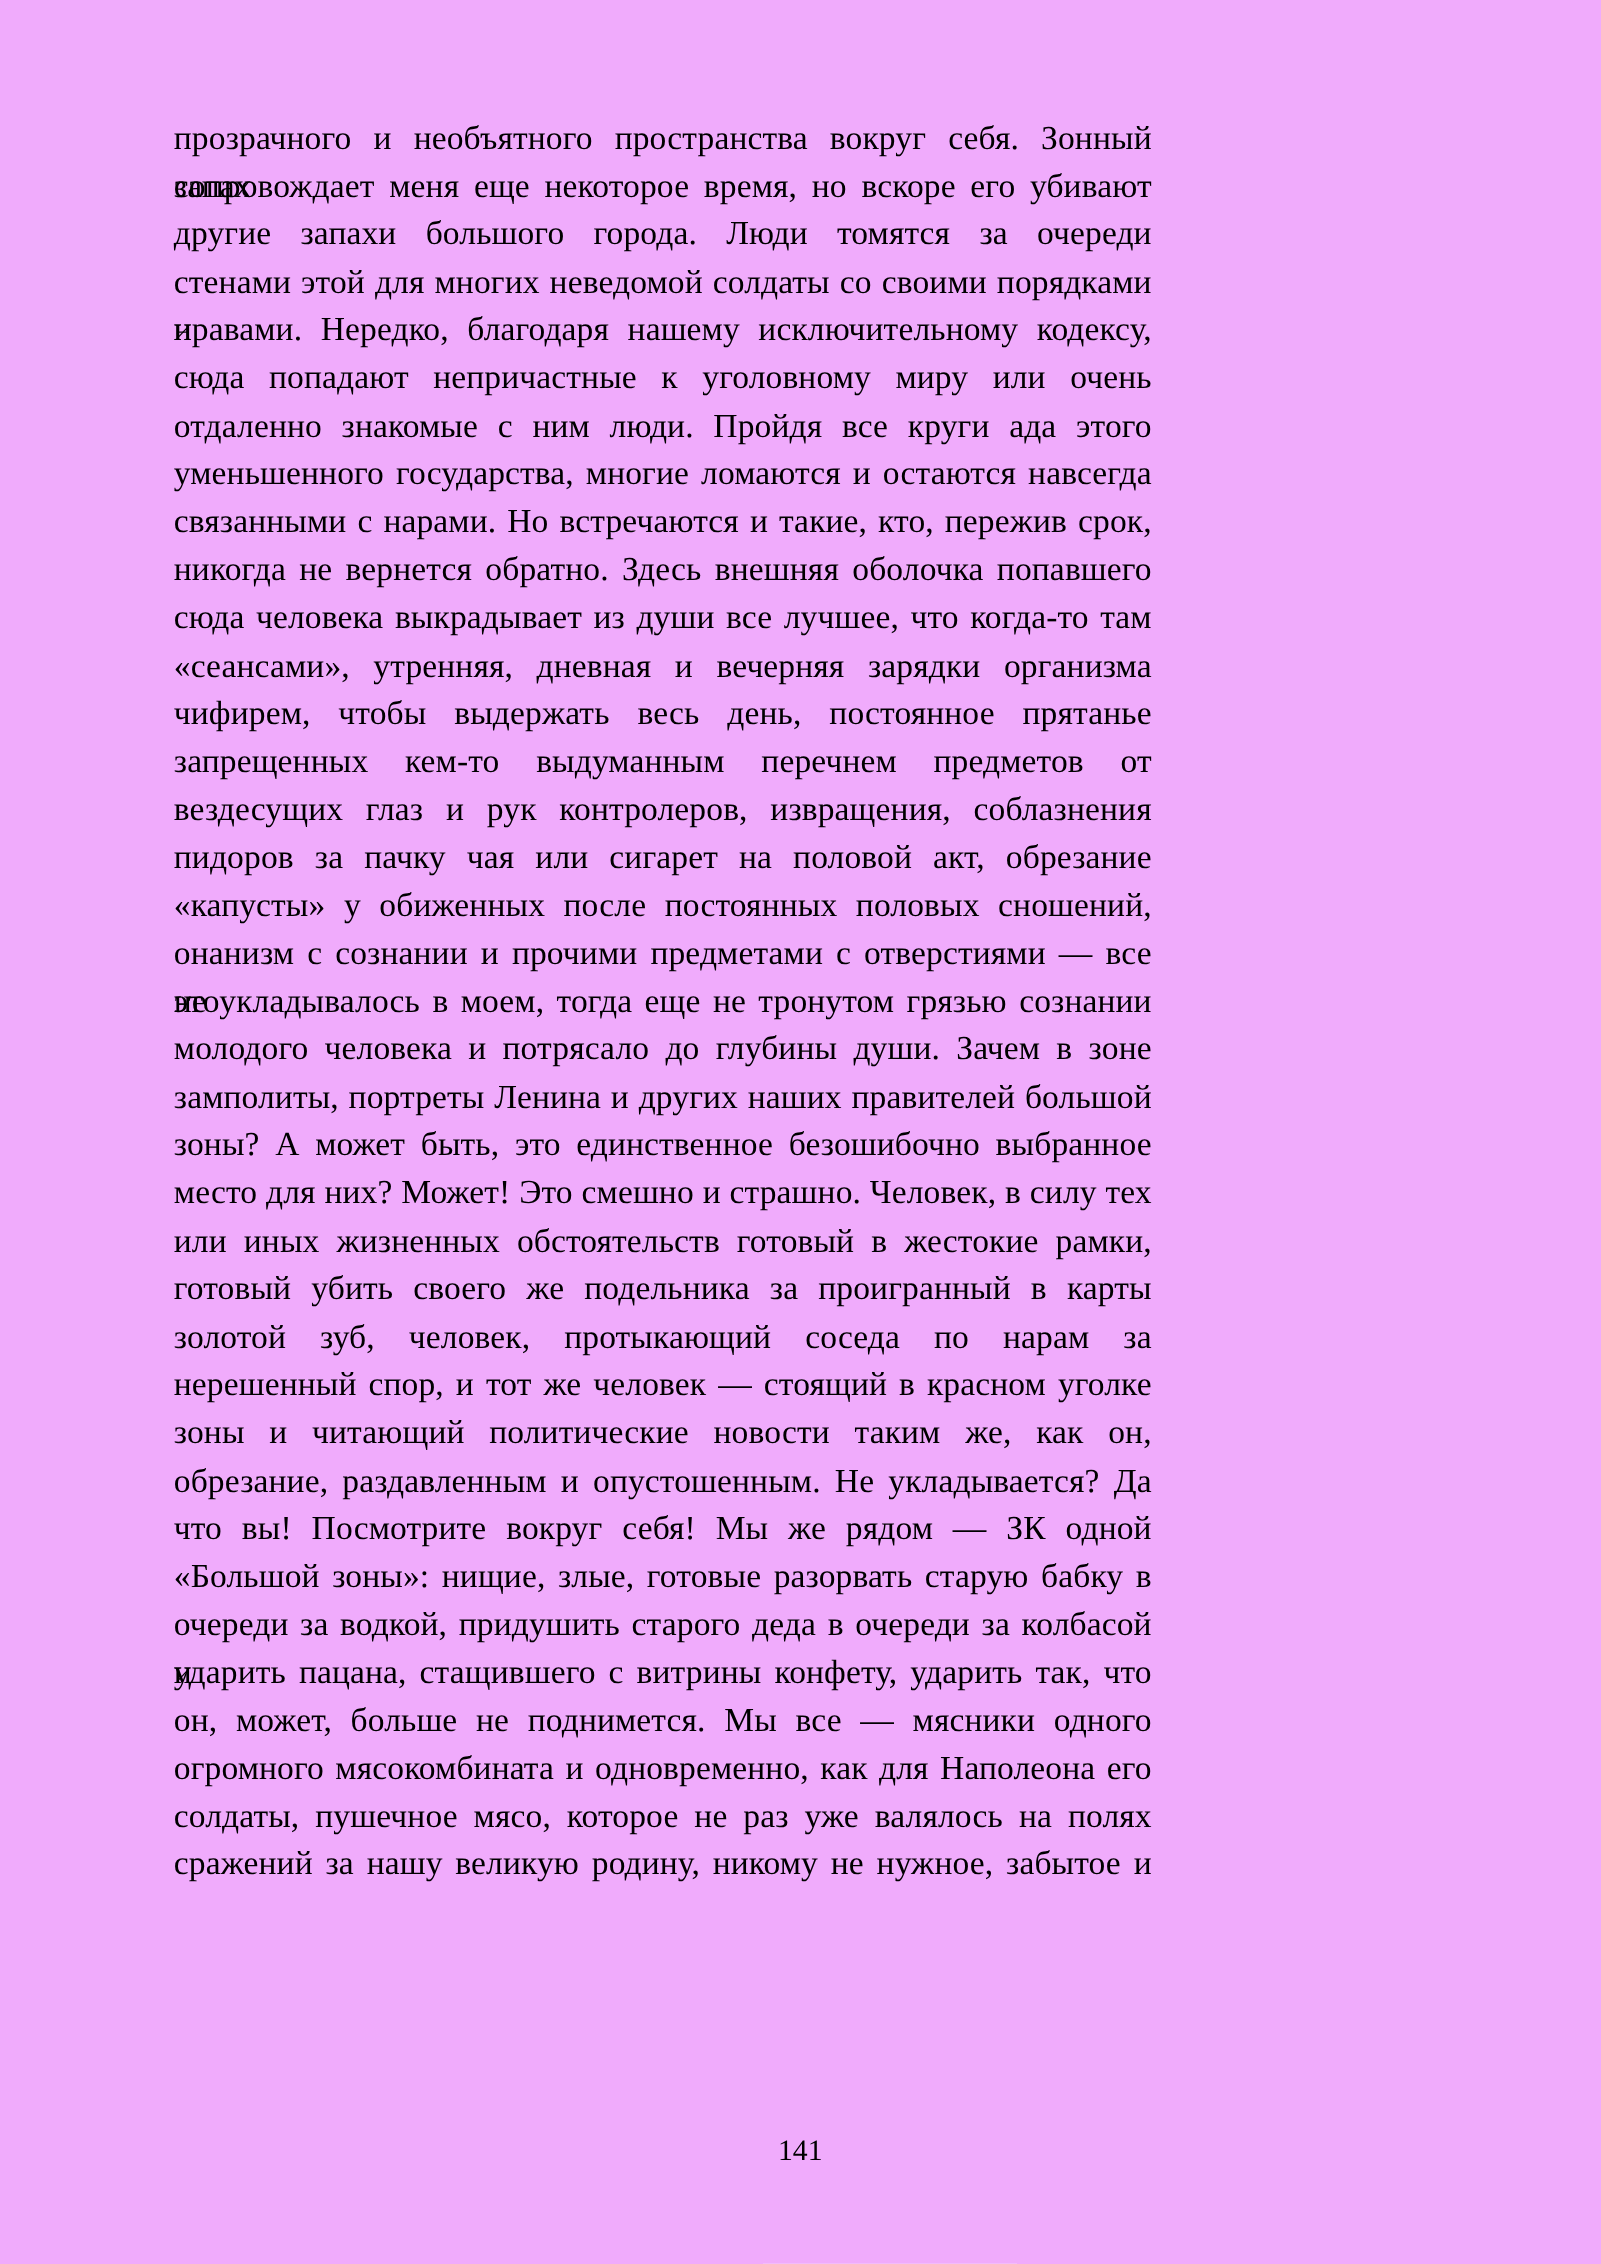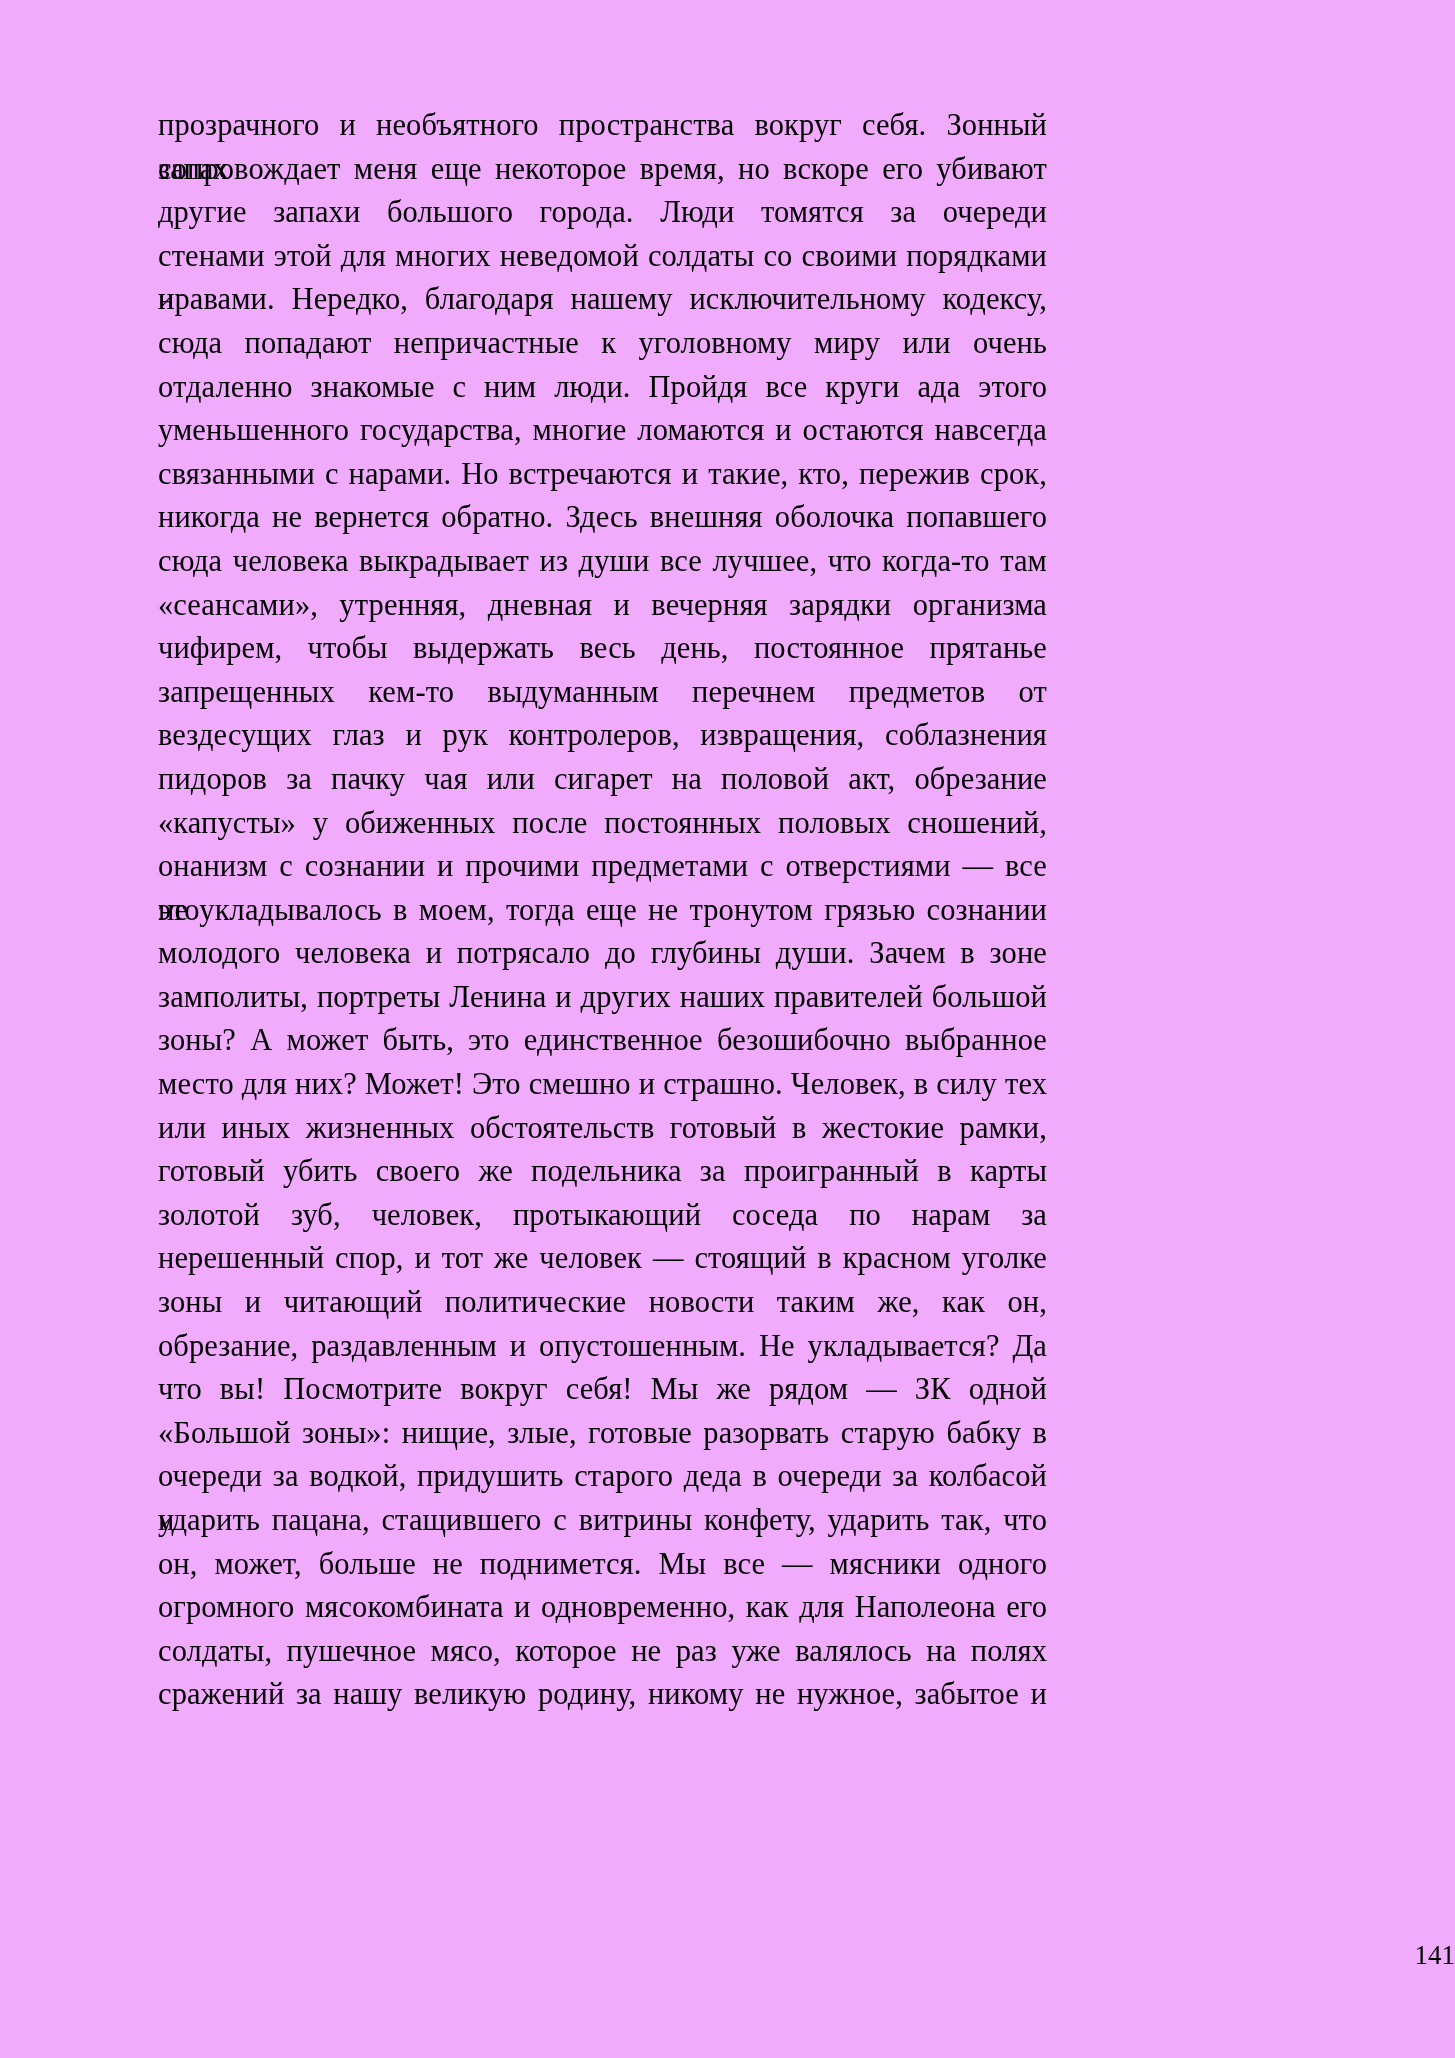--- a/index.html
+++ b/index.html
@@ -52,21 +52,21 @@
   }
   .line.last {
     text-align-last: left;
   }
 
   .folio {
     position: absolute;
     left: 0;
     top: 1938px;
     width: 1455px;
-    text-align: right;
+    text-align: center;
     font-size: 27px;
     line-height: 34px;
     font-family: "Liberation Serif", "DejaVu Serif", serif;
   }
 </style>
 </head>
 <body>
 
 <div class="page">
 

